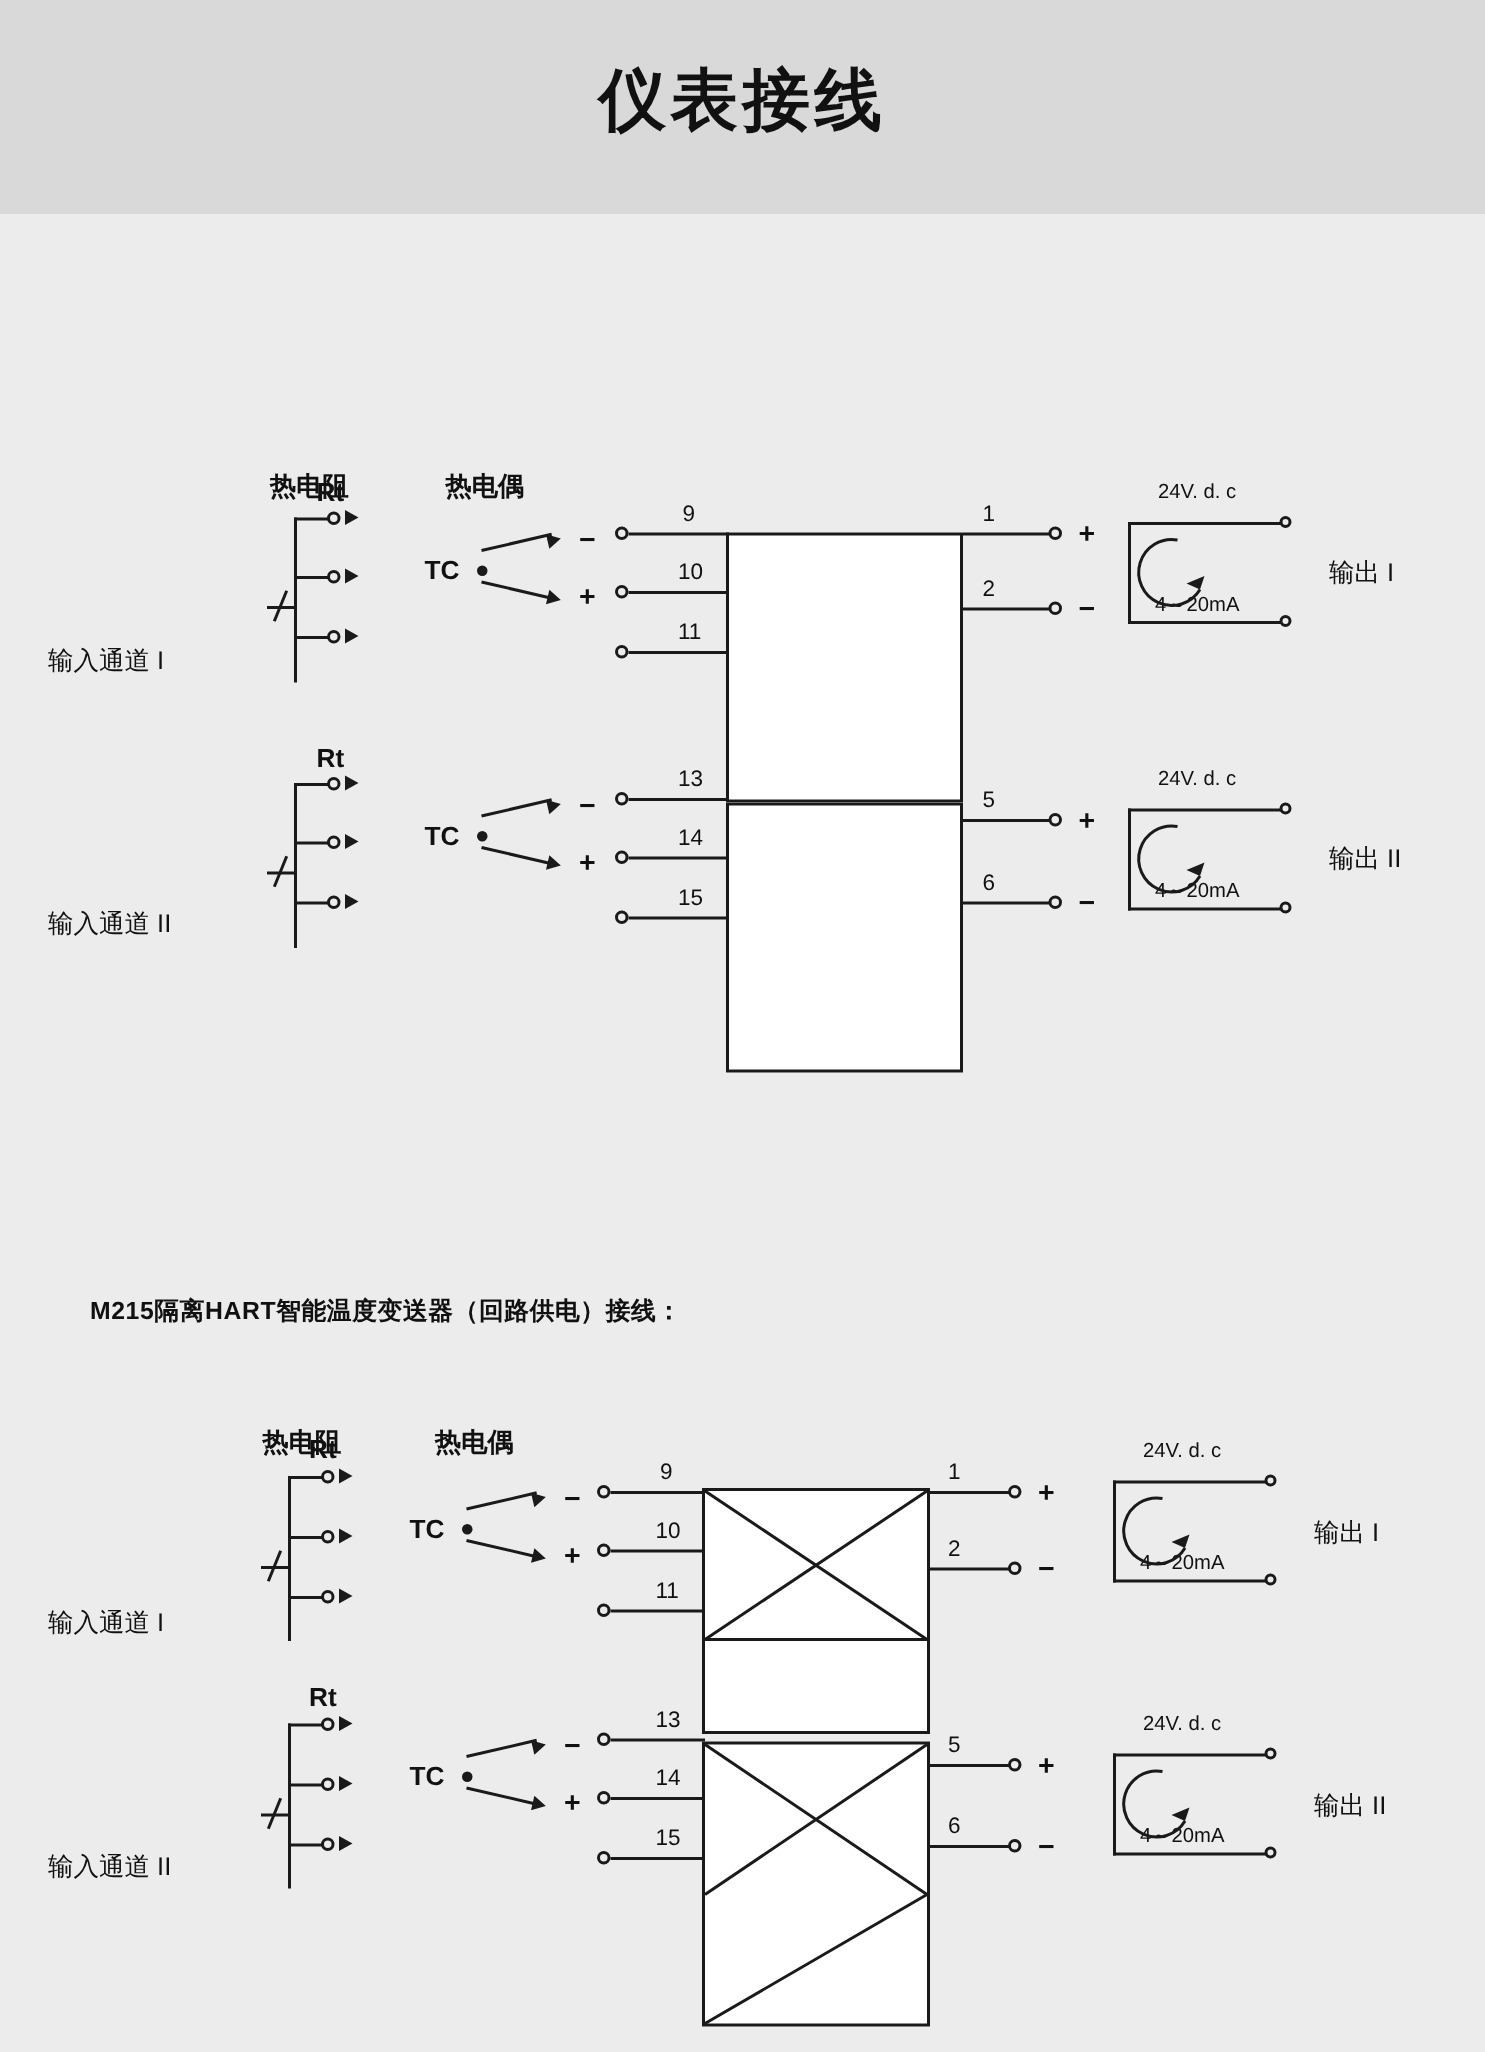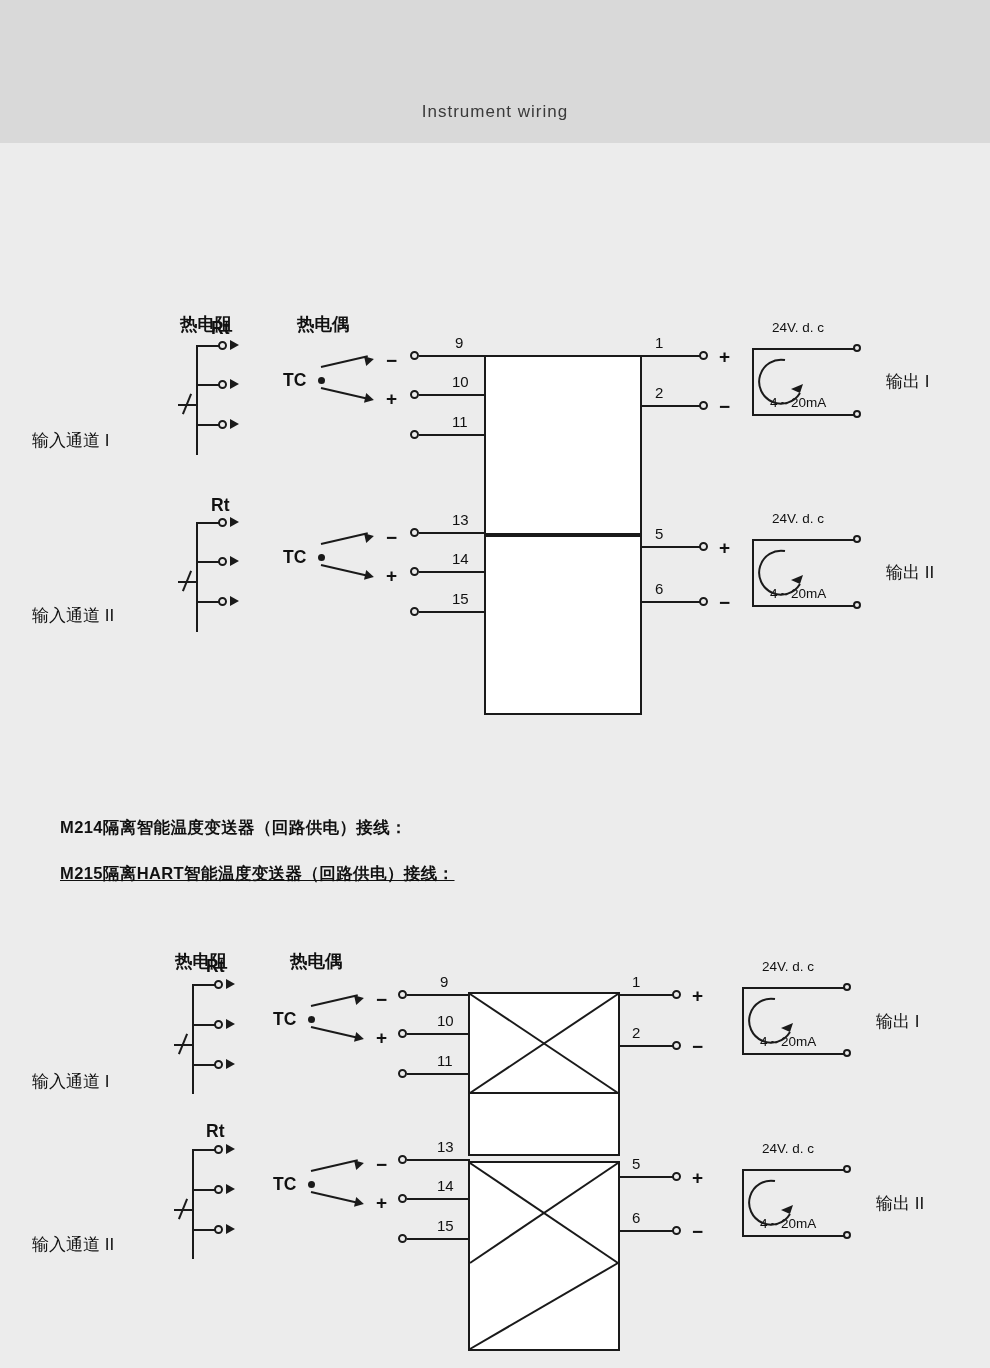--- a/index.html
+++ b/index.html
@@ -57,21 +57,21 @@
   .section-head {
     position: absolute;
     font-size: 16.5px;
     font-weight: bold;
     color: #111;
     letter-spacing: 0.4px;
     white-space: nowrap;
   }
   #head-1 { left: 55px; top: 85px; }
   #head-2 { left: 60px; top: 674px; }
-  #head-3 { left: 60px; top: 720px; text-decoration: underline; }
+  #head-3 { left: 60px; top: 720px; }
 
   
   .diagram {
     position: absolute;
     left: 0;
     top: 0;
     width: 990px;
   }
   #diagram-1 { top: 150px; height: 450px; }
   #diagram-2 { top: 790px; height: 435px; }
@@ -165,26 +165,25 @@
     white-space: nowrap;
     line-height: 1;
   }
 
   .svgwrap { position: absolute; left: 0; top: 0; }
 </style>
 </head>
 <body>
 
 <div class="banner">
-  <div class="banner-sub">Instrument wiring</div>
+  <div class="banner-title">仪表接线</div>
 </div>
 
 <div class="page">
 
-  <div class="section-head" id="head-2">M214隔离智能温度变送器（回路供电）接线：</div>
   <div class="section-head" id="head-3">M215隔离HART智能温度变送器（回路供电）接线：</div>
 
   <div class="diagram" id="diagram-1">
     <div class="dg">
 
       <div class="lbl-bold" style="left:180px; top:23px;">热电阻</div>
       <div class="lbl-bold" style="left:297px; top:23px;">热电偶</div>
 
       <div class="box" style="left:484px; top:62px; width:158px; height:180px;"></div>
       <div class="box" style="left:484px; top:242px; width:158px; height:180px;"></div>

